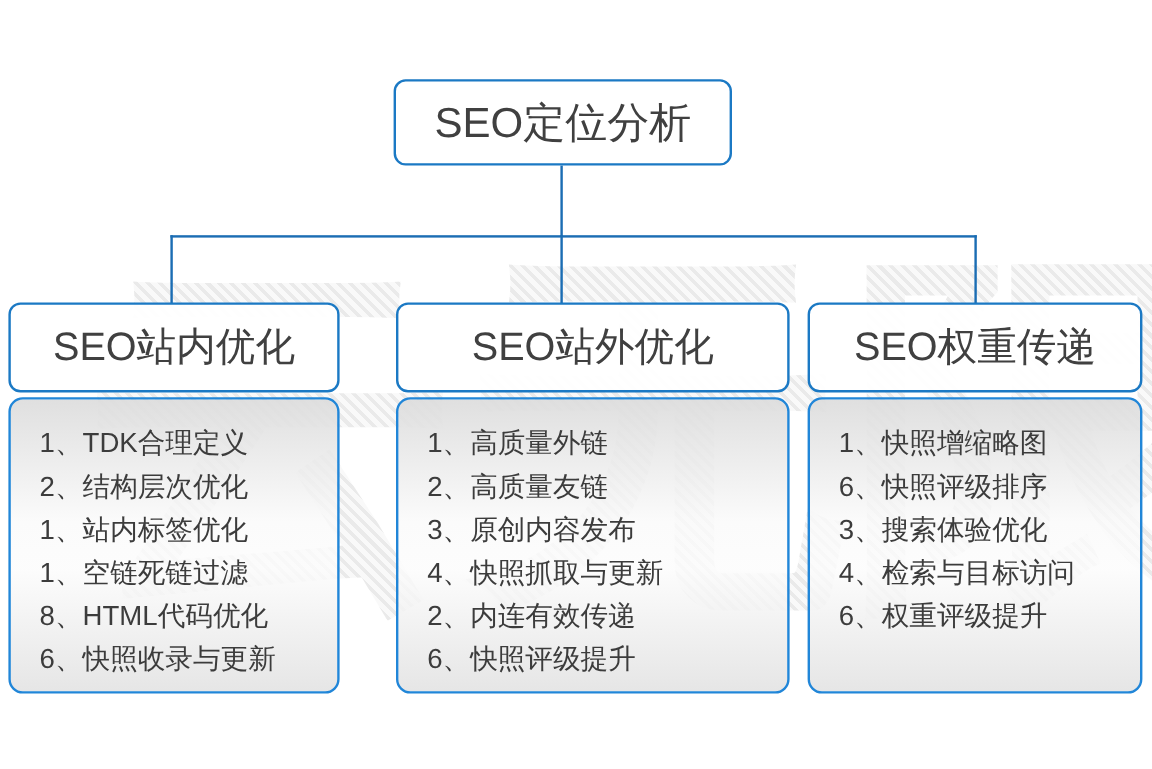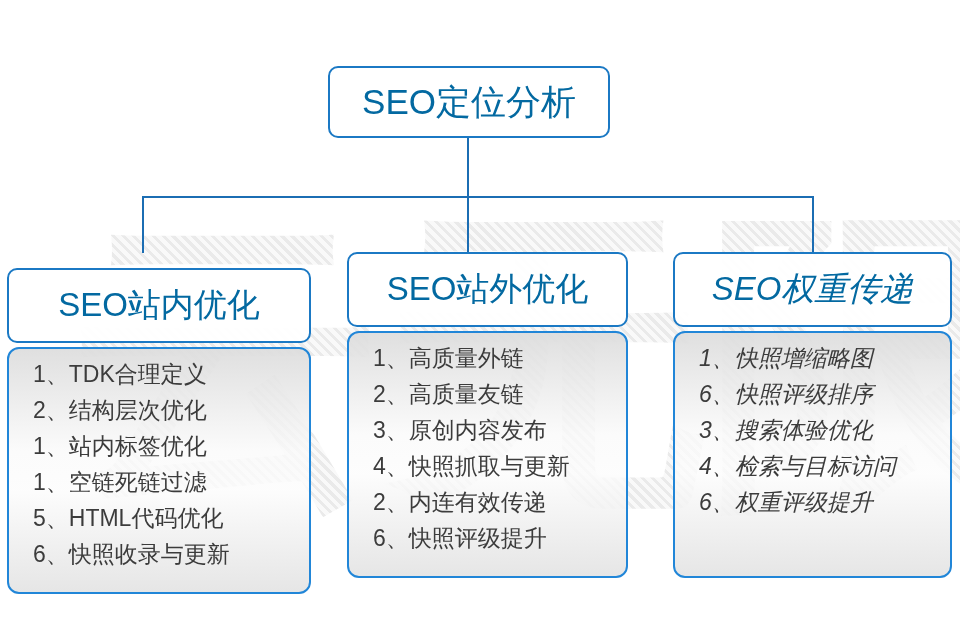--- a/index.html
+++ b/index.html
@@ -34,50 +34,50 @@
 
   
   .node {
     position: absolute;
     background: rgba(255,255,255,0.92);
     border: 2px solid #1b79c4;
     border-radius: 10px;
     display: flex;
     align-items: center;
     justify-content: center;
-    color: #0369a1;
+    color: #404040;
     z-index: 2;
   }
   .root-node {
     left: 328px; top: 66px;
     width: 282px; height: 72px;
     font-size: 35px;
   }
   .header-node {
     top: 252px;
     height: 75px;
     font-size: 33px;
   }
-  .col1 { left: 7px;   width: 304px; margin-top: 16px; }
-  .col2 { left: 330px; width: 281px; margin-left: 17px; }
-  .col3 { left: 673px; width: 279px; font-style: italic; }
+  .col1 { left: 7px;   width: 276px; }
+  .col2 { left: 330px; width: 328px; }
+  .col3 { left: 673px; width: 279px; }
 
   
   .panel {
     position: absolute;
     top: 331px;
     height: 247px;
     border: 2px solid #2186d8;
     border-radius: 12px;
     background: linear-gradient(180deg,
                 rgba(221,221,221,0.93) 0%,
                 rgba(250,250,250,0.80) 42%,
                 rgba(252,252,252,0.80) 58%,
                 rgba(228,228,228,0.93) 100%);
-    padding: 7px 10px 0 24px;
+    padding: 18px 10px 0 24px;
     z-index: 1;
   }
   .panel .item {
     font-size: 23px;
     line-height: 36px;
     color: #3c3c3c;
     white-space: nowrap;
   }
 
   
@@ -110,21 +110,21 @@
 <div class="line v line-drop-right"></div>
 
 <div class="node header-node col1">
   <span>SEO站内优化</span>
 </div>
 <div class="panel col1">
   <div class="item">1、TDK合理定义</div>
   <div class="item">2、结构层次优化</div>
   <div class="item">1、站内标签优化</div>
   <div class="item">1、空链死链过滤</div>
-  <div class="item">5、HTML代码优化</div>
+  <div class="item">8、HTML代码优化</div>
   <div class="item">6、快照收录与更新</div>
 </div>
 
 <div class="node header-node col2">
   <span>SEO站外优化</span>
 </div>
 <div class="panel col2">
   <div class="item">1、高质量外链</div>
   <div class="item">2、高质量友链</div>
   <div class="item">3、原创内容发布</div>

